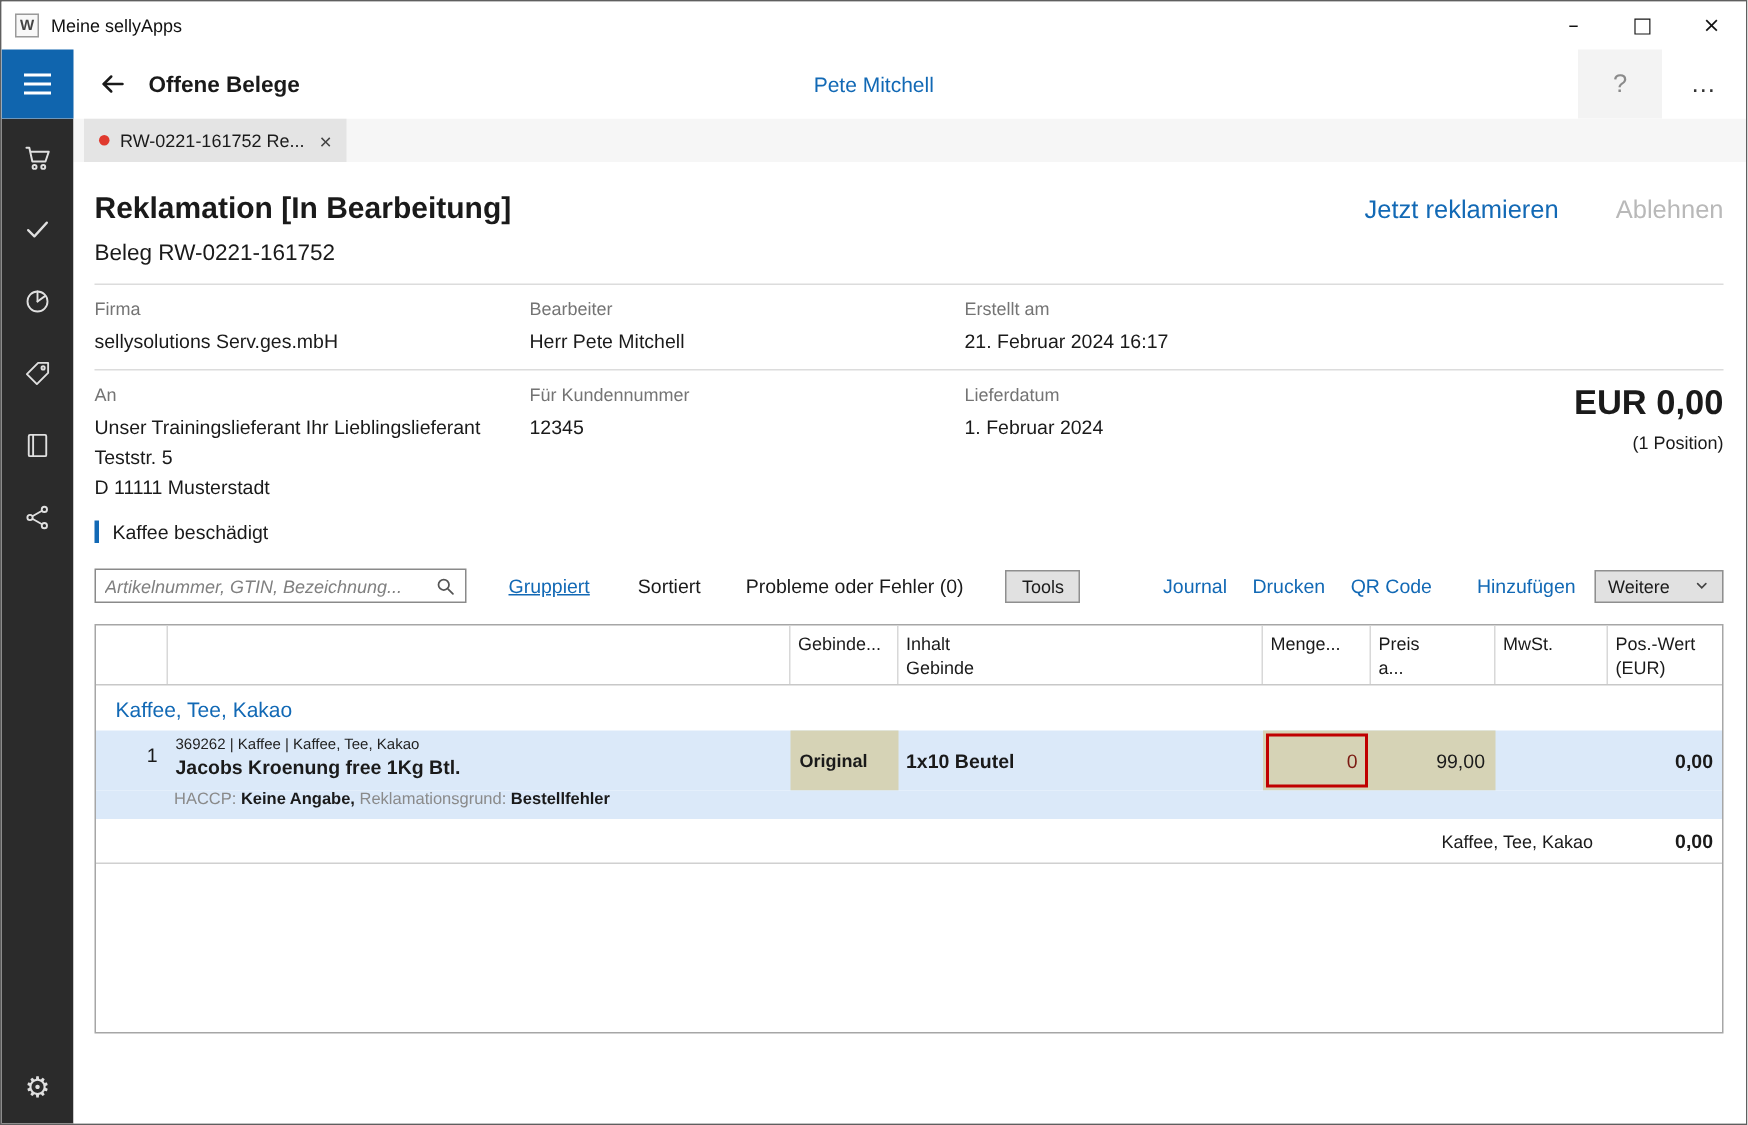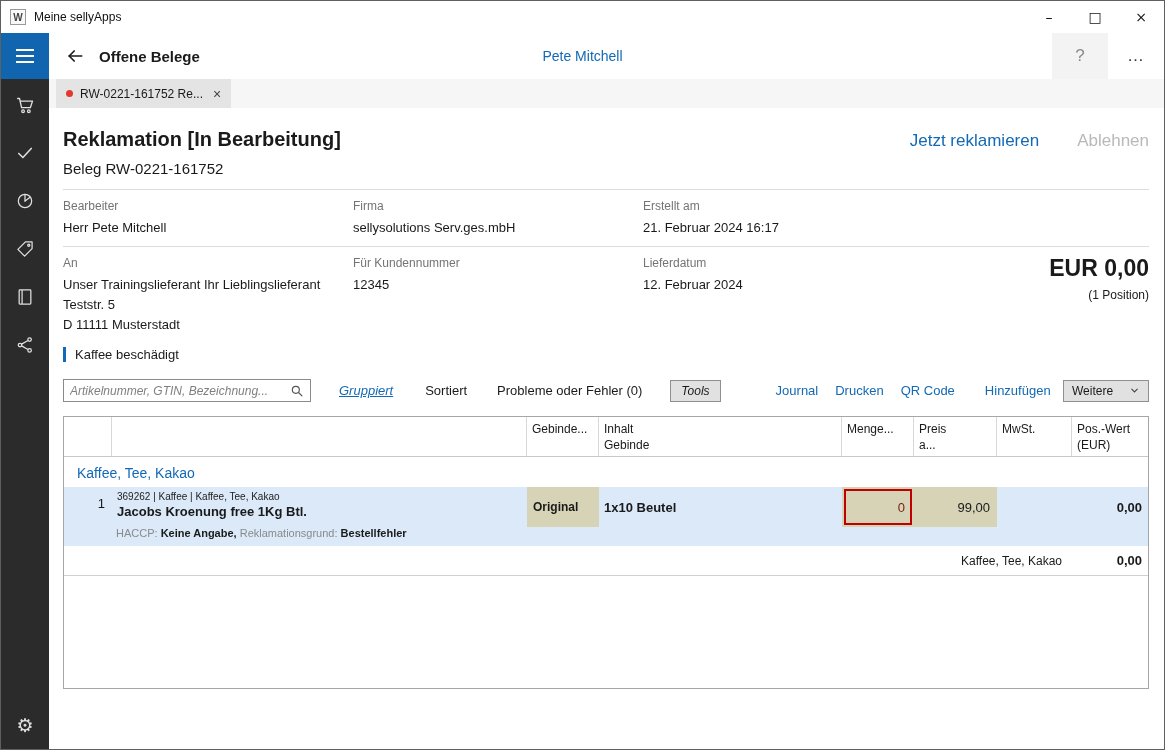--- a/index.html
+++ b/index.html
@@ -66,21 +66,21 @@
   .note-text { font-size:13px; }
 
   
   .toolbar { display:flex; align-items:center; margin-top:17px; }
   .search-box { width:248px; height:23px; border:1px solid #8a8a8a; display:flex; align-items:center; padding:0 6px; background:#fff; }
   .search-input { border:none; outline:none; flex:1; font-size:12px; font-style:italic; color:#ef4444; font-family:inherit; background:transparent; min-width:0; }
   .search-input::placeholder { color:#808080; font-style:italic; }
   .tb-link { font-size:13px; cursor:pointer; white-space:nowrap; }
   .link-blue { color:#1269b5; }
   .u { text-decoration:underline; }
-  .m40 { margin-left:28px;font-style:italic; } .m32 { margin-left:32px; } .m30 { margin-left:30px; }
+  .m40 { margin-left:28px; } .m32 { margin-left:32px; } .m30 { margin-left:30px; }
   .m55 { margin-left:55px; } .m17 { margin-left:17px; } .m16 { margin-left:30px; }
   .tb-btn { height:22px; background:#e1e1e1; border:1px solid #8f8f8f; font-size:12px; padding:0 10px; display:flex; align-items:center; cursor:pointer; font-family:inherit; color:#1a1a1a; }
   .weitere-btn { margin-left:auto; width:86px; justify-content:space-between; padding:0 8px; }
 
   
   .table-wrap { margin-top:14px; border:1px solid #a6a6a6; height:273px; display:flex; flex-direction:column; overflow:hidden; }
   .tgrid { display:grid; grid-template-columns:48px 415px 72px 243px 72px 83px 75px 1fr; }
   .thead { border-bottom:1px solid #c8c8c8; }
   .th { font-size:12px; padding:5px 5px 3px; min-height:35px; border-right:1px solid #d8d8d8; line-height:1.3; color:#1a1a1a; overflow:hidden; white-space:nowrap; }
   .th:last-child { border-right:none; }
@@ -203,47 +203,47 @@
           <div class="doc-actions">
             <div class="action-primary">Jetzt reklamieren</div>
             <div class="action-secondary">Ablehnen</div>
           </div>
         </div>
         <div class="doc-subtitle">Beleg RW-0221-161752</div>
         <div class="divider"></div>
 
         <div class="fields-row1">
           <div>
+            <div class="field-label">Firma</div>
+            <div class="field-value">sellysolutions Serv.ges.mbH</div>
+          </div>
+          <div>
             <div class="field-label">Bearbeiter</div>
             <div class="field-value">Herr Pete Mitchell</div>
-          </div>
-          <div>
-            <div class="field-label">Firma</div>
-            <div class="field-value">sellysolutions Serv.ges.mbH</div>
           </div>
           <div>
             <div class="field-label">Erstellt am</div>
             <div class="field-value">21. Februar 2024 16:17</div>
           </div>
         </div>
 
         <div class="fields-row2">
           <div>
             <div class="field-label">An</div>
             <div class="addr-line first">Unser Trainingslieferant Ihr Lieblingslieferant</div>
             <div class="addr-line">Teststr. 5</div>
             <div class="addr-line">D 11111 Musterstadt</div>
           </div>
           <div>
             <div class="field-label">Für Kundennummer</div>
             <div class="field-value">12345</div>
           </div>
           <div>
             <div class="field-label">Lieferdatum</div>
-            <div class="field-value">12. Februar 2024</div>
+            <div class="field-value">1. Februar 2024</div>
           </div>
           <div class="total-block">
             <div class="total-amount">EUR 0,00</div>
             <div class="total-pos">(1 Position)</div>
           </div>
         </div>
 
         <div class="note-row">
           <div class="note-bar"></div>
           <div class="note-text">Kaffee beschädigt</div>

